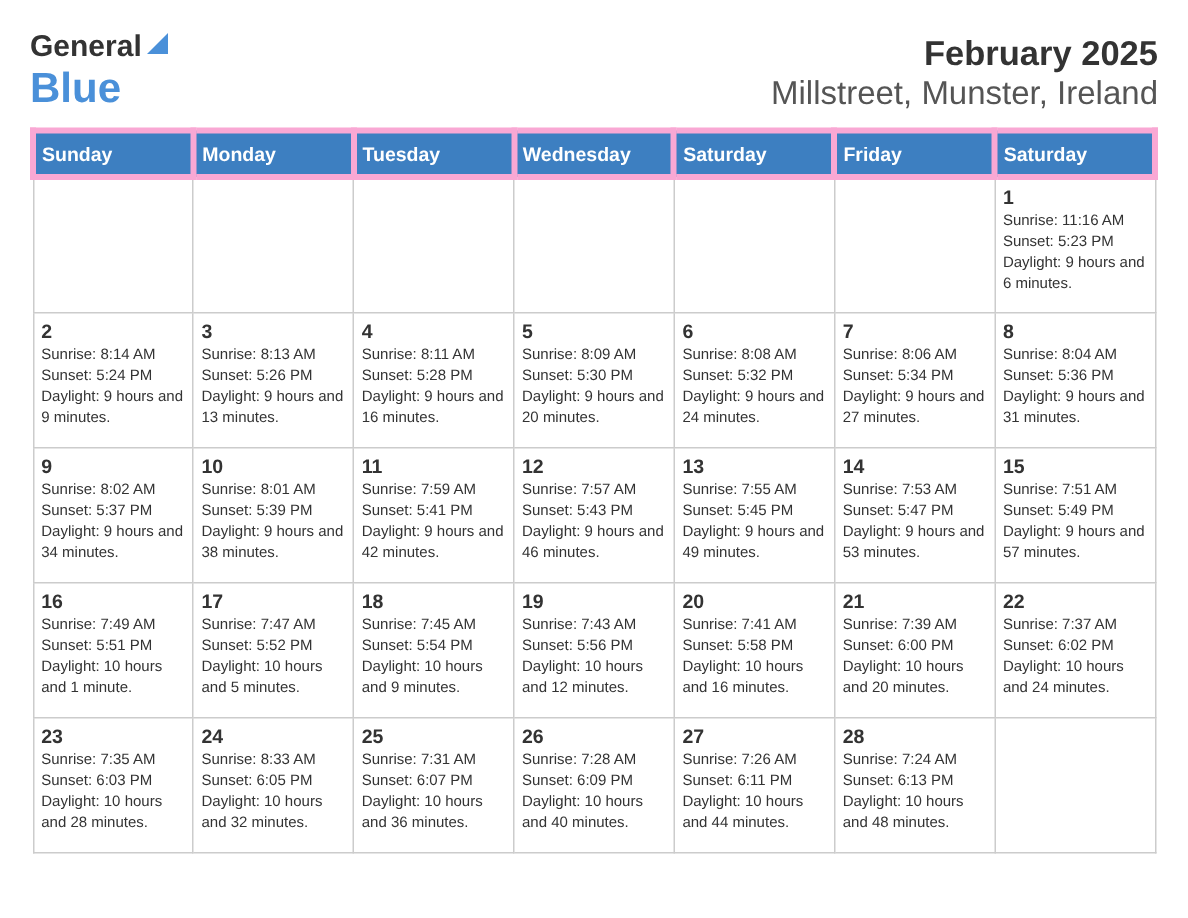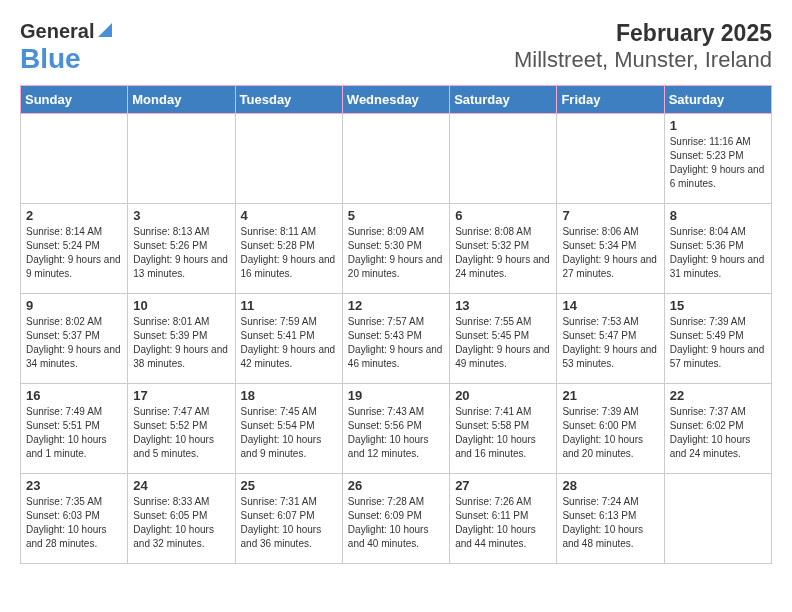--- a/index.html
+++ b/index.html
@@ -6,21 +6,21 @@
     body {
       font-family: Arial, sans-serif;
       background: #fff;
       width: 792px;
       min-height: 612px;
       padding: 20px;
     }
     .header-area {
       display: flex;
       justify-content: space-between;
-      align-items: flex-start;
+      align-items: flex-end;
       margin-bottom: 10px;
     }
     .logo {
       display: flex;
       flex-direction: column;
       align-items: flex-start;
     }
     .title-area {
       text-align: right;
     }
@@ -38,21 +38,21 @@
       border-collapse: collapse;
       border: 1px solid #ccc;
     }
     .calendar th {
       background-color: #3d7fc1;
       color: #fff;
       font-size: 13px;
       font-weight: bold;
       padding: 6px 4px;
       text-align: left;
-      border: 1px solid #f9a8d4;
+      border: 4px solid #f9a8d4;
     }
     .calendar td {
       vertical-align: top;
       border: 1px solid #ccc;
       padding: 4px 5px;
       width: 107px;
       height: 90px;
       font-size: 10.5px;
       color: #333;
       background: #fff;
@@ -208,21 +208,21 @@
 Daylight: 9 hours and 49 minutes.</div>
         </td>
         <td>
           <span class="day-number">14</span>
           <div class="day-info">Sunrise: 7:53 AM
 Sunset: 5:47 PM
 Daylight: 9 hours and 53 minutes.</div>
         </td>
         <td>
           <span class="day-number">15</span>
-          <div class="day-info">Sunrise: 7:39 AM
+          <div class="day-info">Sunrise: 7:51 AM
 Sunset: 5:49 PM
 Daylight: 9 hours and 57 minutes.</div>
         </td>
       </tr>
       <tr>
         <td>
           <span class="day-number">16</span>
           <div class="day-info">Sunrise: 7:49 AM
 Sunset: 5:51 PM
 Daylight: 10 hours and 1 minute.</div>

